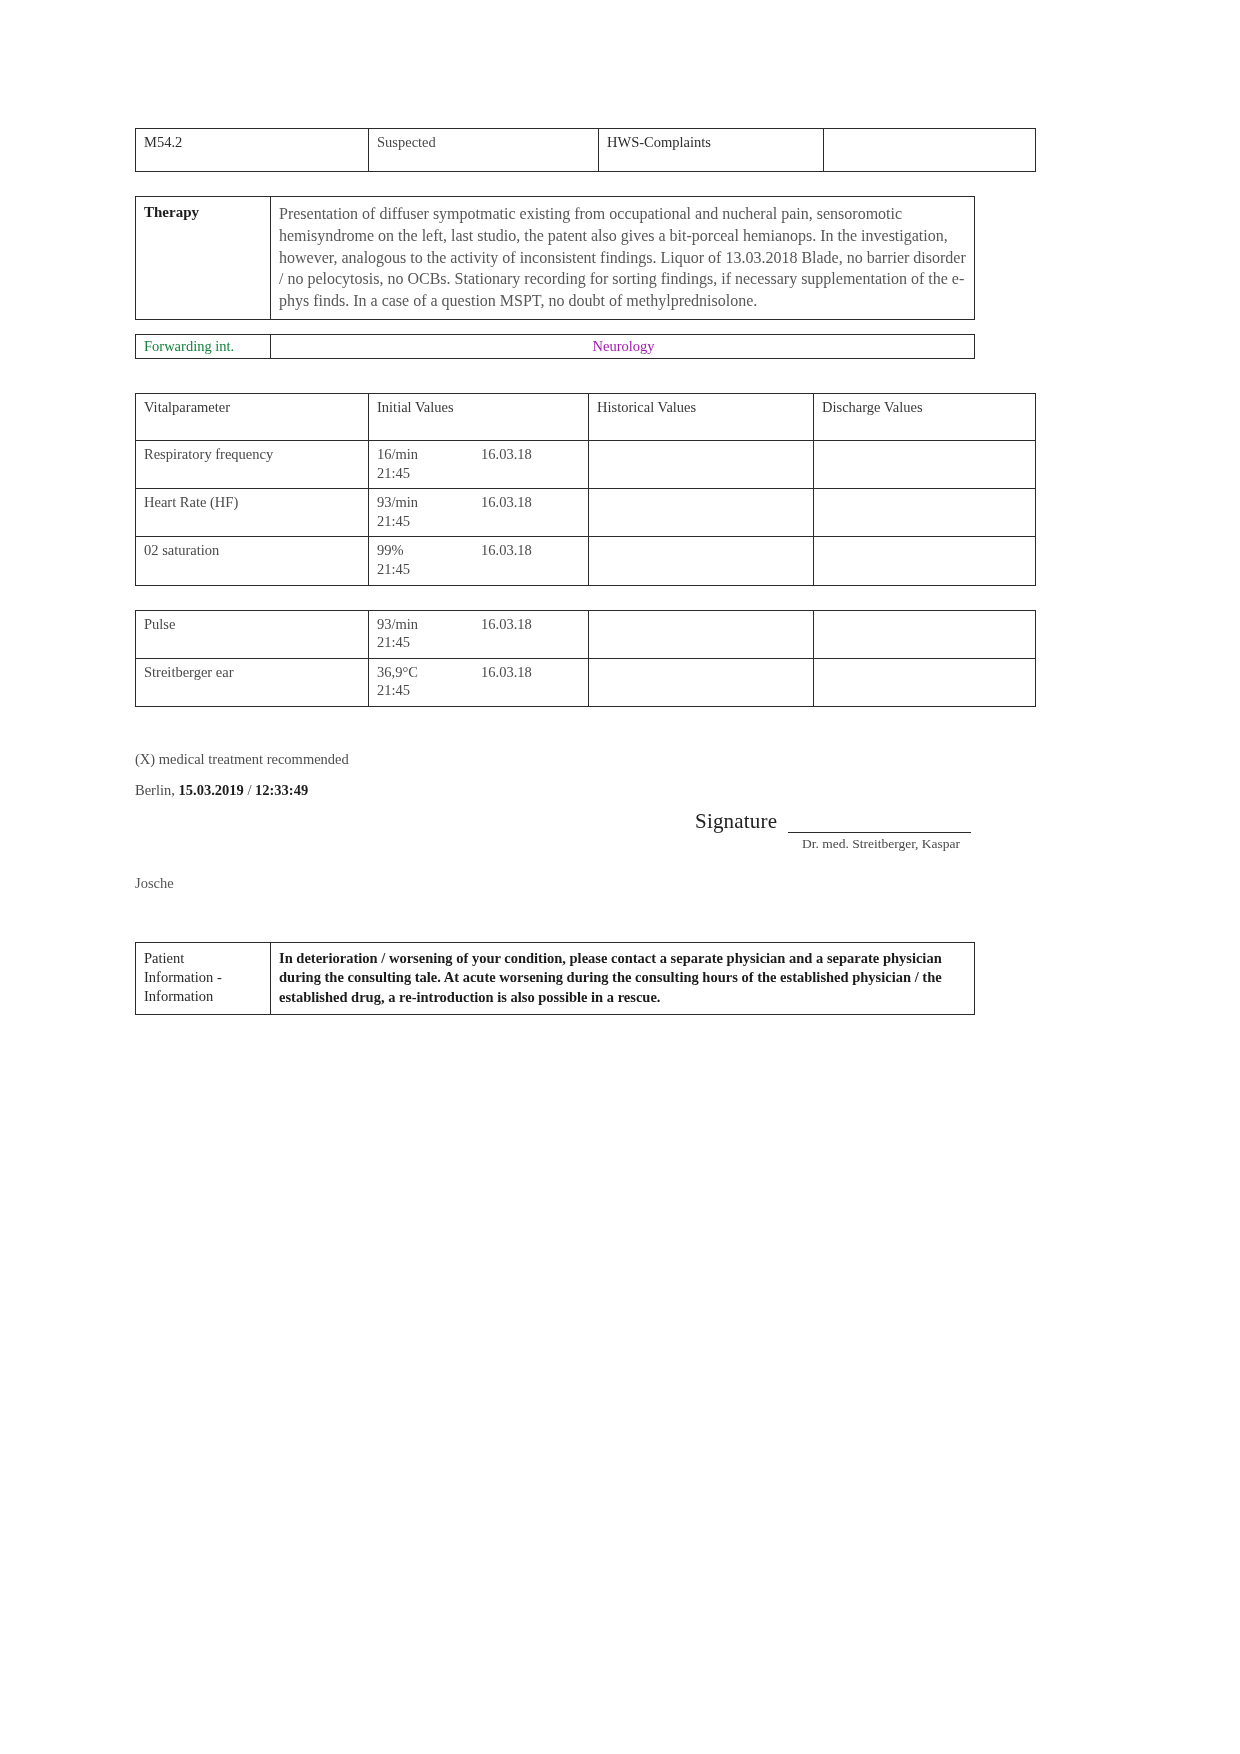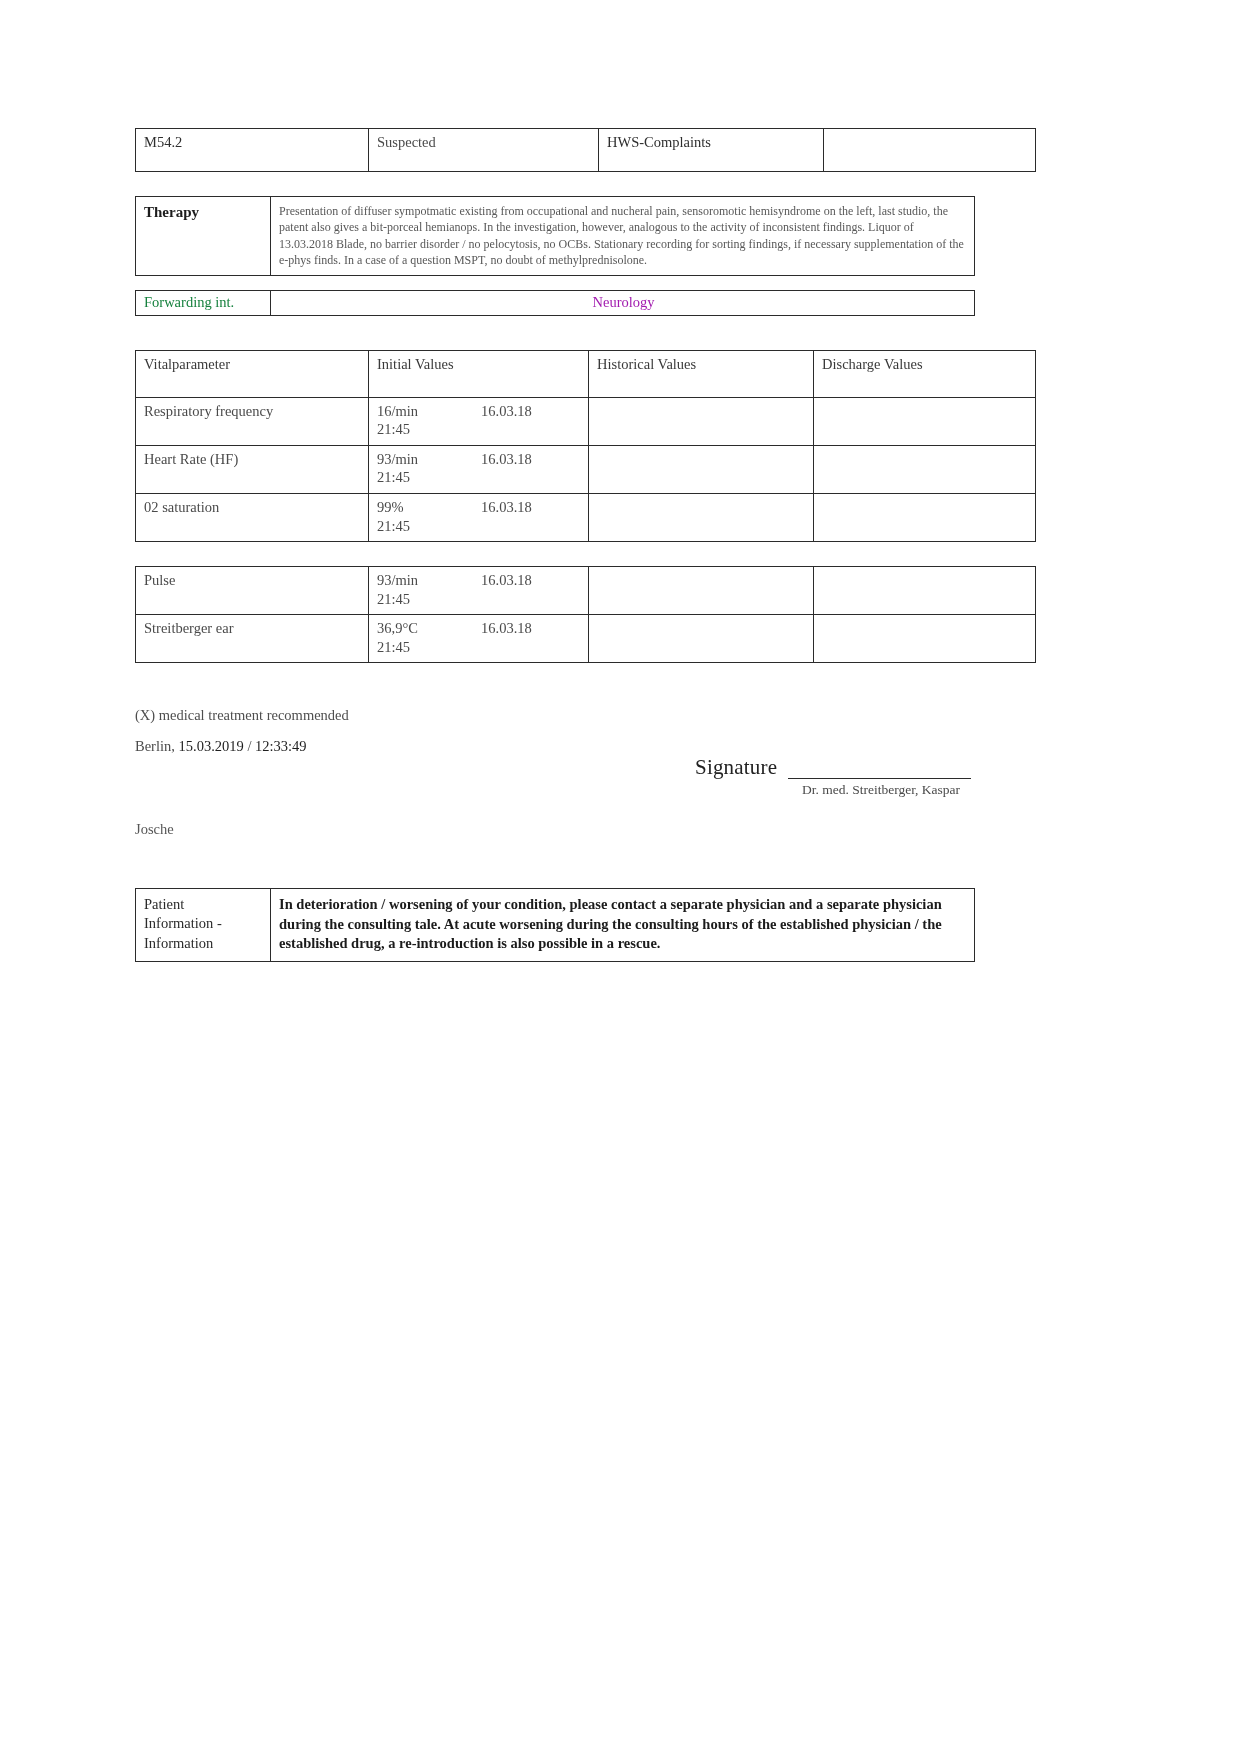--- a/index.html
+++ b/index.html
@@ -61,21 +61,21 @@
 
   
   .tbl-therapy .lbl {
     width: 120px;
     font-weight: bold;
     color: #1c1c1c;
     font-size: 15px;
     padding-top: 6px;
   }
   .tbl-therapy .body {
-    font-size: 12px;
+    font-size: 16px;
     line-height: 1.36;
     color: #585858;
     padding-top: 6px;
     padding-bottom: 7px;
   }
 
   
   .tbl-fwd .lbl { width: 120px; color: #15803d; }
   .tbl-fwd .val { color: #a21caf; text-align: center; }
   .tbl-fwd td { height: 17px; padding-top: 2px; padding-bottom: 3px; }
@@ -111,27 +111,28 @@
   .note {
     font-size: 14.5px;
     color: #4e4e4e;
     margin: 0;
   }
   .place-line {
     font-size: 14.5px;
     color: #4a4a4a;
   }
   .place-line .bold {
-    font-weight: normal;
+    font-weight: bold;
     color: #1e1e1e;
   }
 
   .sig-wrap {
     position: relative;
     height: 66px;
+    margin-top: 10px;
   }
   .sig-label {
     position: absolute;
     left: 560px;
     top: 0;
     font-size: 21px;
     color: #222;
     letter-spacing: 0.2px;
   }
   .sig-line {

